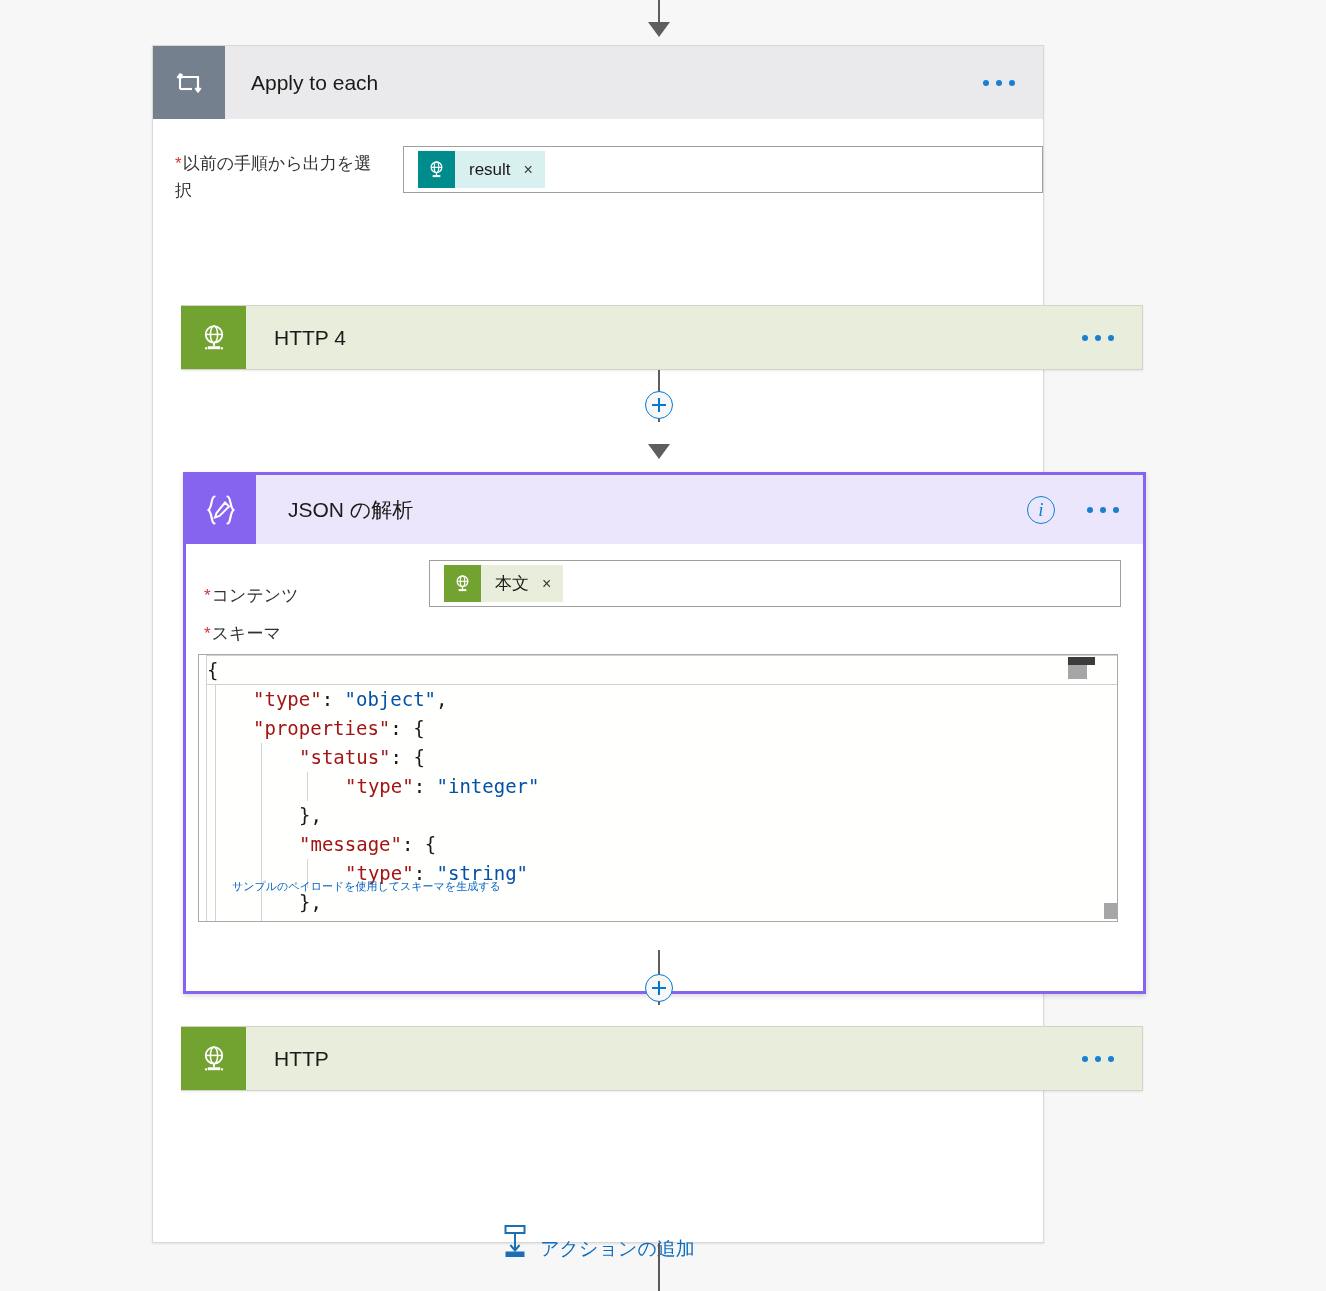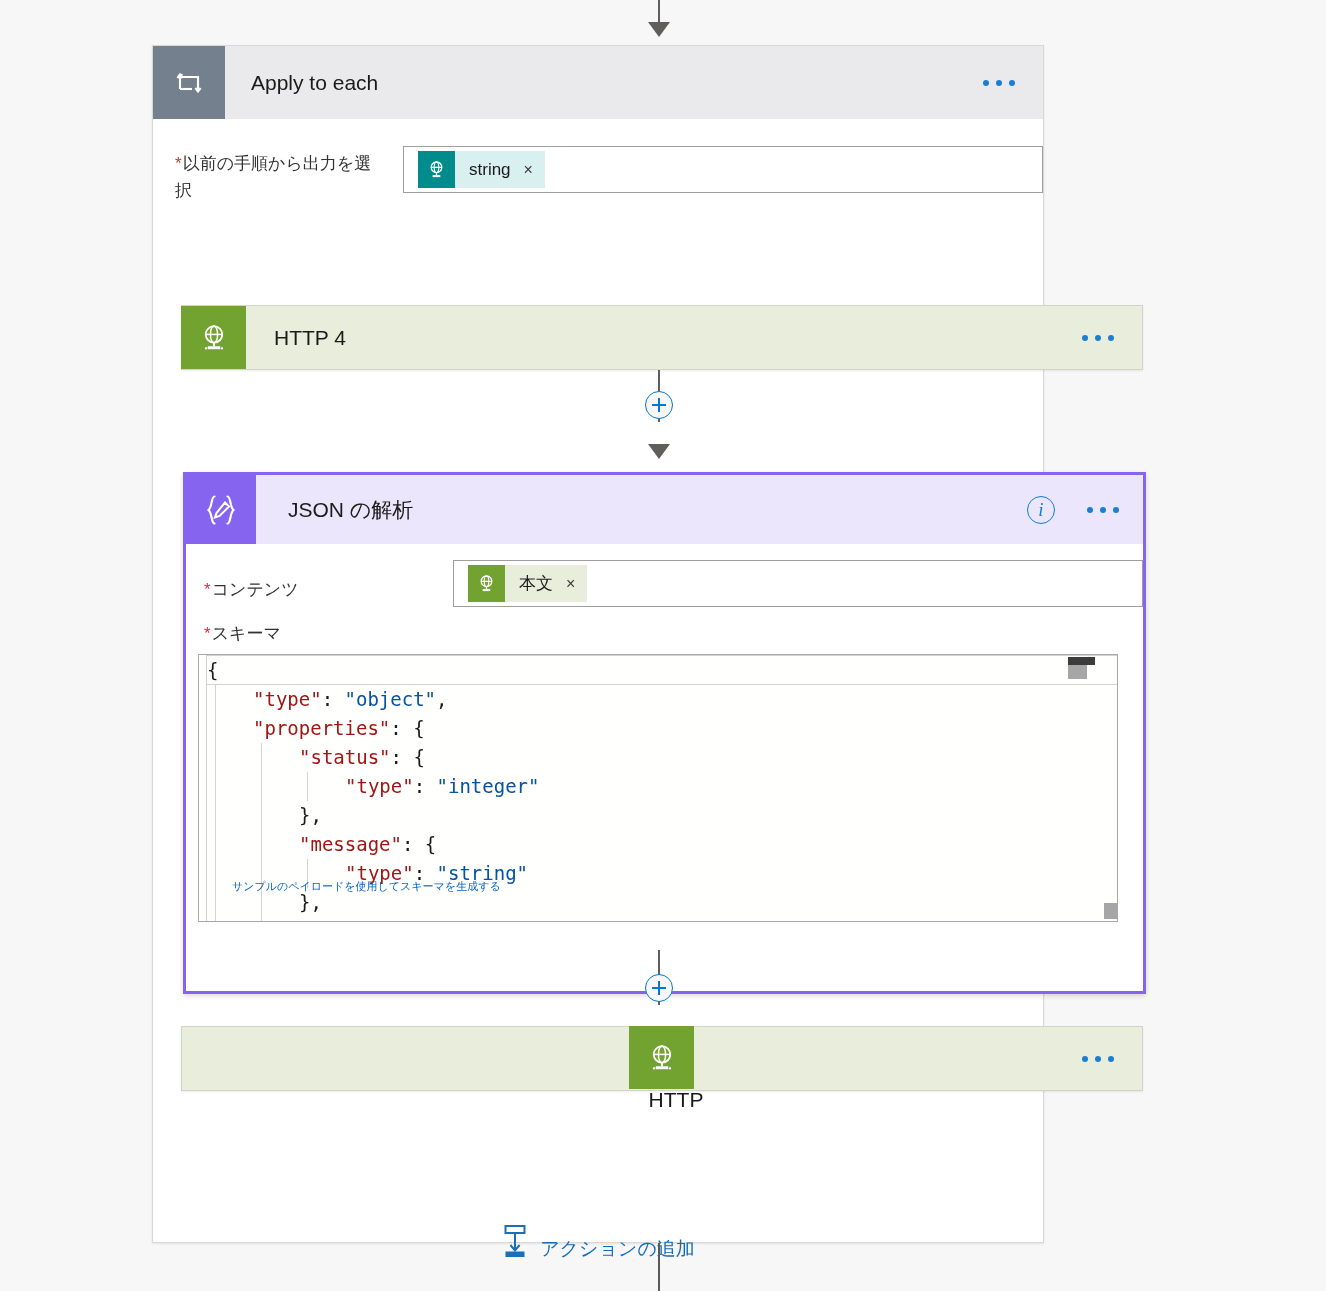--- a/index.html
+++ b/index.html
@@ -237,21 +237,21 @@
     font-size: 19px;
     font-style: italic;
     display: flex;
     align-items: center;
     justify-content: center;
     box-sizing: border-box;
   }
 
   
   #parse-body { padding: 16px 0 0 18px; position: relative; }
-  .parse-row { display: flex; align-items: center; gap: 24px; }
+  .parse-row { display: flex; align-items: flex-end; }
   .parse-label {
     width: 225px;
     flex: none;
     font-size: 17px;
     color: #323130;
     padding-top: 12px;
   }
   #content-input {
     width: 692px;
     min-height: 47px;
@@ -412,21 +412,21 @@
             <div class="token-ico teal">
               <svg width="21" height="21" viewBox="0 0 24 24">
                 <circle cx="12" cy="9.5" r="6.1" fill="none" stroke="#ffffff" stroke-width="1.5"></circle>
                 <ellipse cx="12" cy="9.5" rx="2.6" ry="6.1" fill="none" stroke="#ffffff" stroke-width="1.3"></ellipse>
                 <path d="M5.9 9.5 H18.1" stroke="#ffffff" stroke-width="1.3"></path>
                 <path d="M12 15.6 V18.4" stroke="#ffffff" stroke-width="1.5"></path>
                 <rect x="7.6" y="18.4" width="8.8" height="2.3" fill="#ffffff"></rect>
               </svg>
             </div>
             <div class="token-body teal">
-              <span>string</span>
+              <span>result</span>
               <span class="token-x">×</span>
             </div>
           </div>
         </div>
       </div>
 
       <div class="action-card" style="top:186px;">
         <div class="action-ico">
           <svg width="32" height="32" viewBox="0 0 24 24">
             <circle cx="12" cy="9.3" r="6.2" fill="none" stroke="#ffffff" stroke-width="1.35"></circle>
@@ -516,21 +516,21 @@
           </div>
 
           <div id="sample-link">サンプルのペイロードを使用してスキーマを生成する</div>
         </div>
       </div>
 
       <div class="conn-line" style="left:505px; top:831px; height:55px;"></div>
       <div class="plus-btn" style="left:492px; top:855px;"></div>
       <div class="arrow-head" style="left:495px; top:908px;"></div>
 
-      <div class="action-card" style="top:907px;flex-direction:column;">
+      <div class="action-card" style="top:907px;">
         <div class="action-ico">
           <svg width="32" height="32" viewBox="0 0 24 24">
             <circle cx="12" cy="9.3" r="6.2" fill="none" stroke="#ffffff" stroke-width="1.35"></circle>
             <ellipse cx="12" cy="9.3" rx="2.7" ry="6.2" fill="none" stroke="#ffffff" stroke-width="1.15"></ellipse>
             <path d="M5.8 9.3 H18.2" stroke="#ffffff" stroke-width="1.15"></path>
             <path d="M12 15.5 V18.2" stroke="#ffffff" stroke-width="1.35"></path>
             <rect x="7.3" y="18.2" width="9.4" height="2.2" fill="#ffffff"></rect>
             <rect x="5.2" y="19" width="1.6" height="1.5" fill="#ffffff"></rect>
             <rect x="17.2" y="19" width="1.6" height="1.5" fill="#ffffff"></rect>
           </svg>

